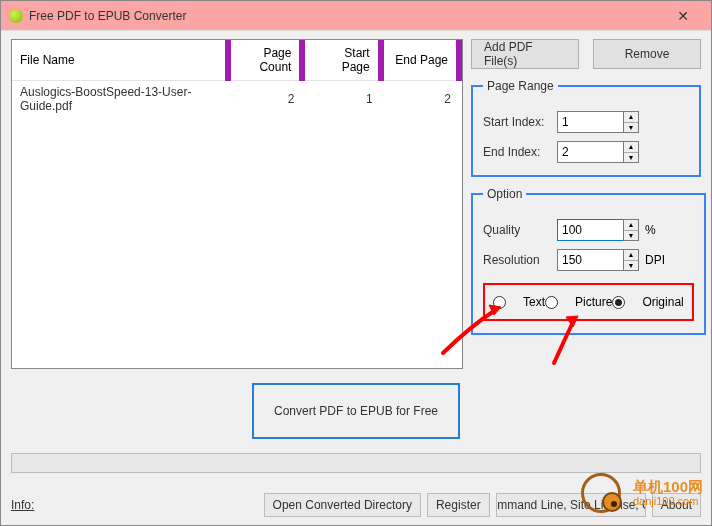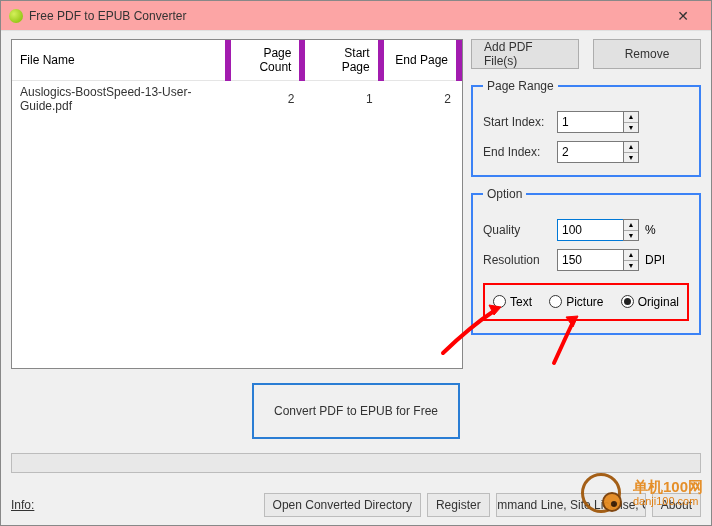--- a/index.html
+++ b/index.html
@@ -35,21 +35,21 @@
 .field-row { display: flex; align-items: center; margin: 8px 0 0 0; }
 .field-row label { width: 74px; color: #333; }
 .spin { display: inline-flex; align-items: stretch; height: 22px; }
 .spin input { width: 66px; border: 1px solid #7a7a7a; border-right: none; padding: 0 4px; outline: none; }
 .spin .arrows { width: 16px; display: flex; flex-direction: column; border: 1px solid #7a7a7a; }
 .spin .arrows span { flex: 1; display: flex; align-items: center; justify-content: center; font-size: 7px; background: #efefef; cursor: pointer; line-height: 1; }
 .spin .arrows span:first-child { border-bottom: 1px solid #aaa; }
 .unit { margin-left: 6px; }
 
 .radio-box { border: 2.5px solid #ff0000; padding: 10px 8px; margin-top: 12px; display: flex; justify-content: space-between; }
-.radio-item { display: flex; align-items: flex-start; gap: 4px; cursor: pointer; }
+.radio-item { display: flex; align-items: flex-end; gap: 17px; cursor: pointer; }
 .radio-circle { width: 13px; height: 13px; border: 1px solid #333; border-radius: 50%; display: inline-flex; align-items: center; justify-content: center; background: #fff; }
 .radio-circle.sel::after { content: ""; width: 7px; height: 7px; background: #222; border-radius: 50%; }
 
 .convert-area { display: flex; justify-content: center; margin-top: 14px; }
 .convert-btn { width: 208px; height: 56px; background: #f0f0f0; border: 2px solid #2a7dd4; color: #333; display: flex; align-items: center; justify-content: center; cursor: pointer; }
 
 .progress-bar { margin-top: 14px; height: 20px; background: #e8e8e8; border: 1px solid #bcbcbc; }
 
 .footer { position:absolute; left:10px; right:10px; bottom:8px; display: flex; align-items: center; gap: 6px; }
 .footer .info-label { margin-right: auto; color: #333; text-decoration: underline; }

